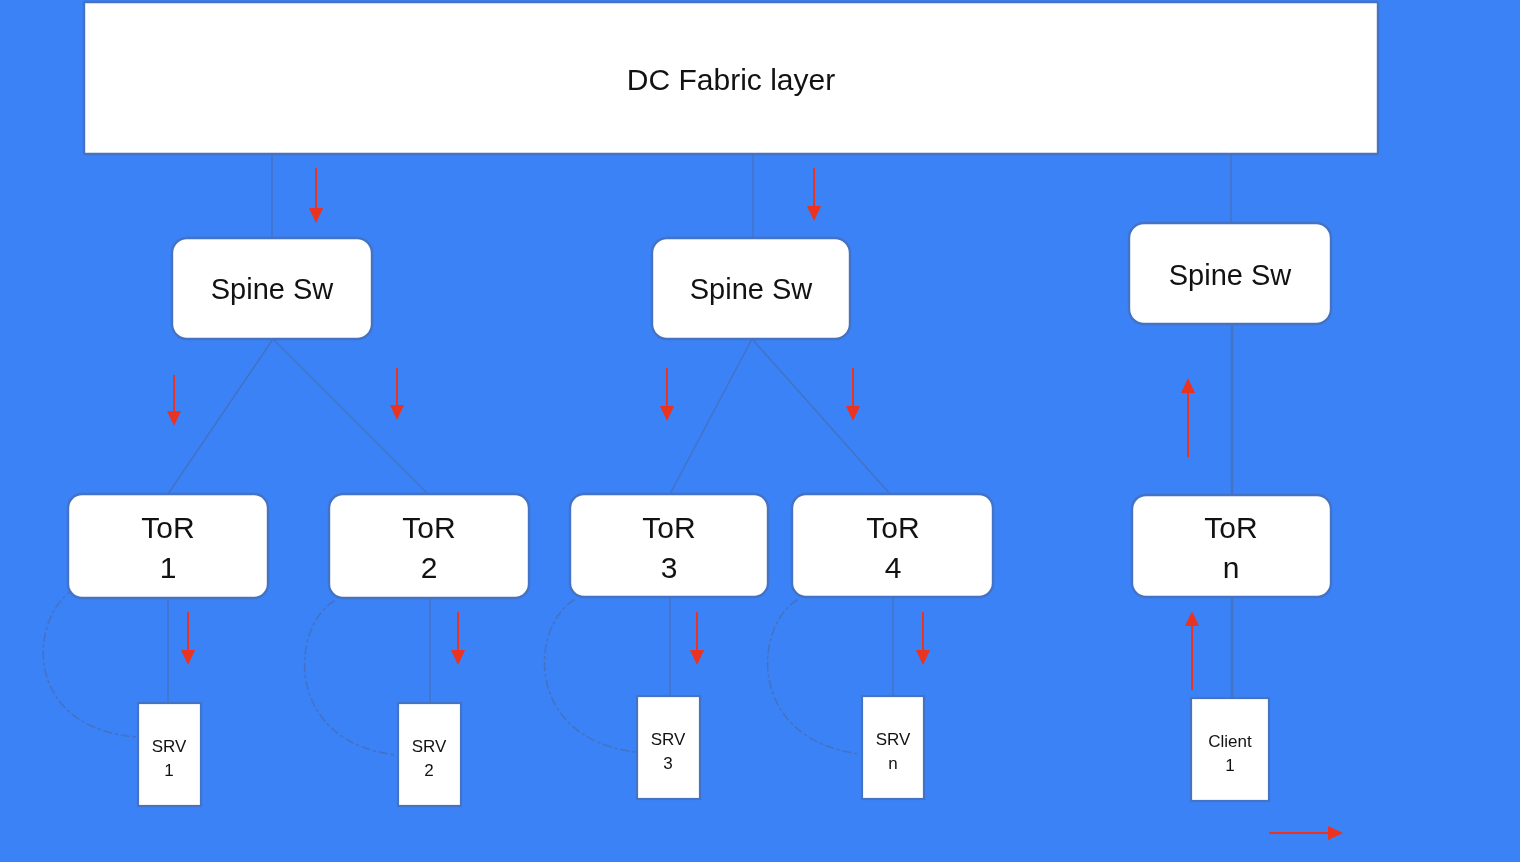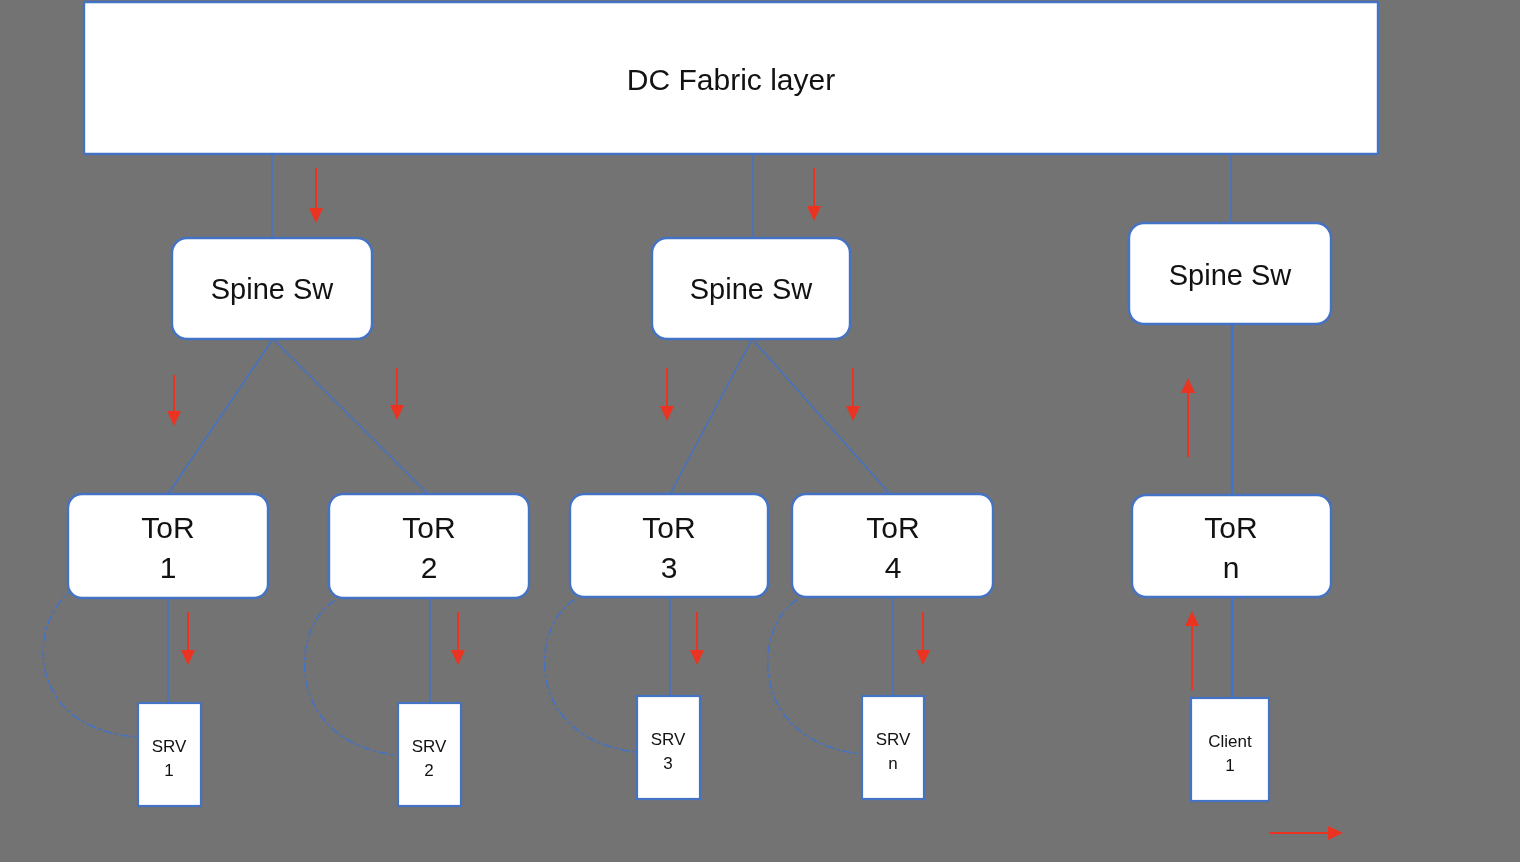--- a/index.html
+++ b/index.html
@@ -4,21 +4,21 @@
 <style>
   html, body {
     margin: 0; padding: 0;
     background: #000000;
     width: 1520px; height: 862px;
     overflow: hidden;
   }
   .stage {
     position: relative;
     width: 1520px; height: 862px;
-    background: #737373;
+    background: #3b82f6;
     font-family: "Liberation Sans", sans-serif;
   }
   svg text {
     font-family: "Liberation Sans", sans-serif;
     fill: #121212;
   }
   .node-box      { fill: #ffffff; stroke: #4472c4; stroke-width: 2.4px; }
   .endpoint-box  { fill: #ffffff; stroke: #4472c4; stroke-width: 2.2px; }
   .connector     { stroke: #4472c4; stroke-width: 1.5px; fill: none; }
   .connector-thick { stroke: #4472c4; stroke-width: 2.4px; fill: none; }

